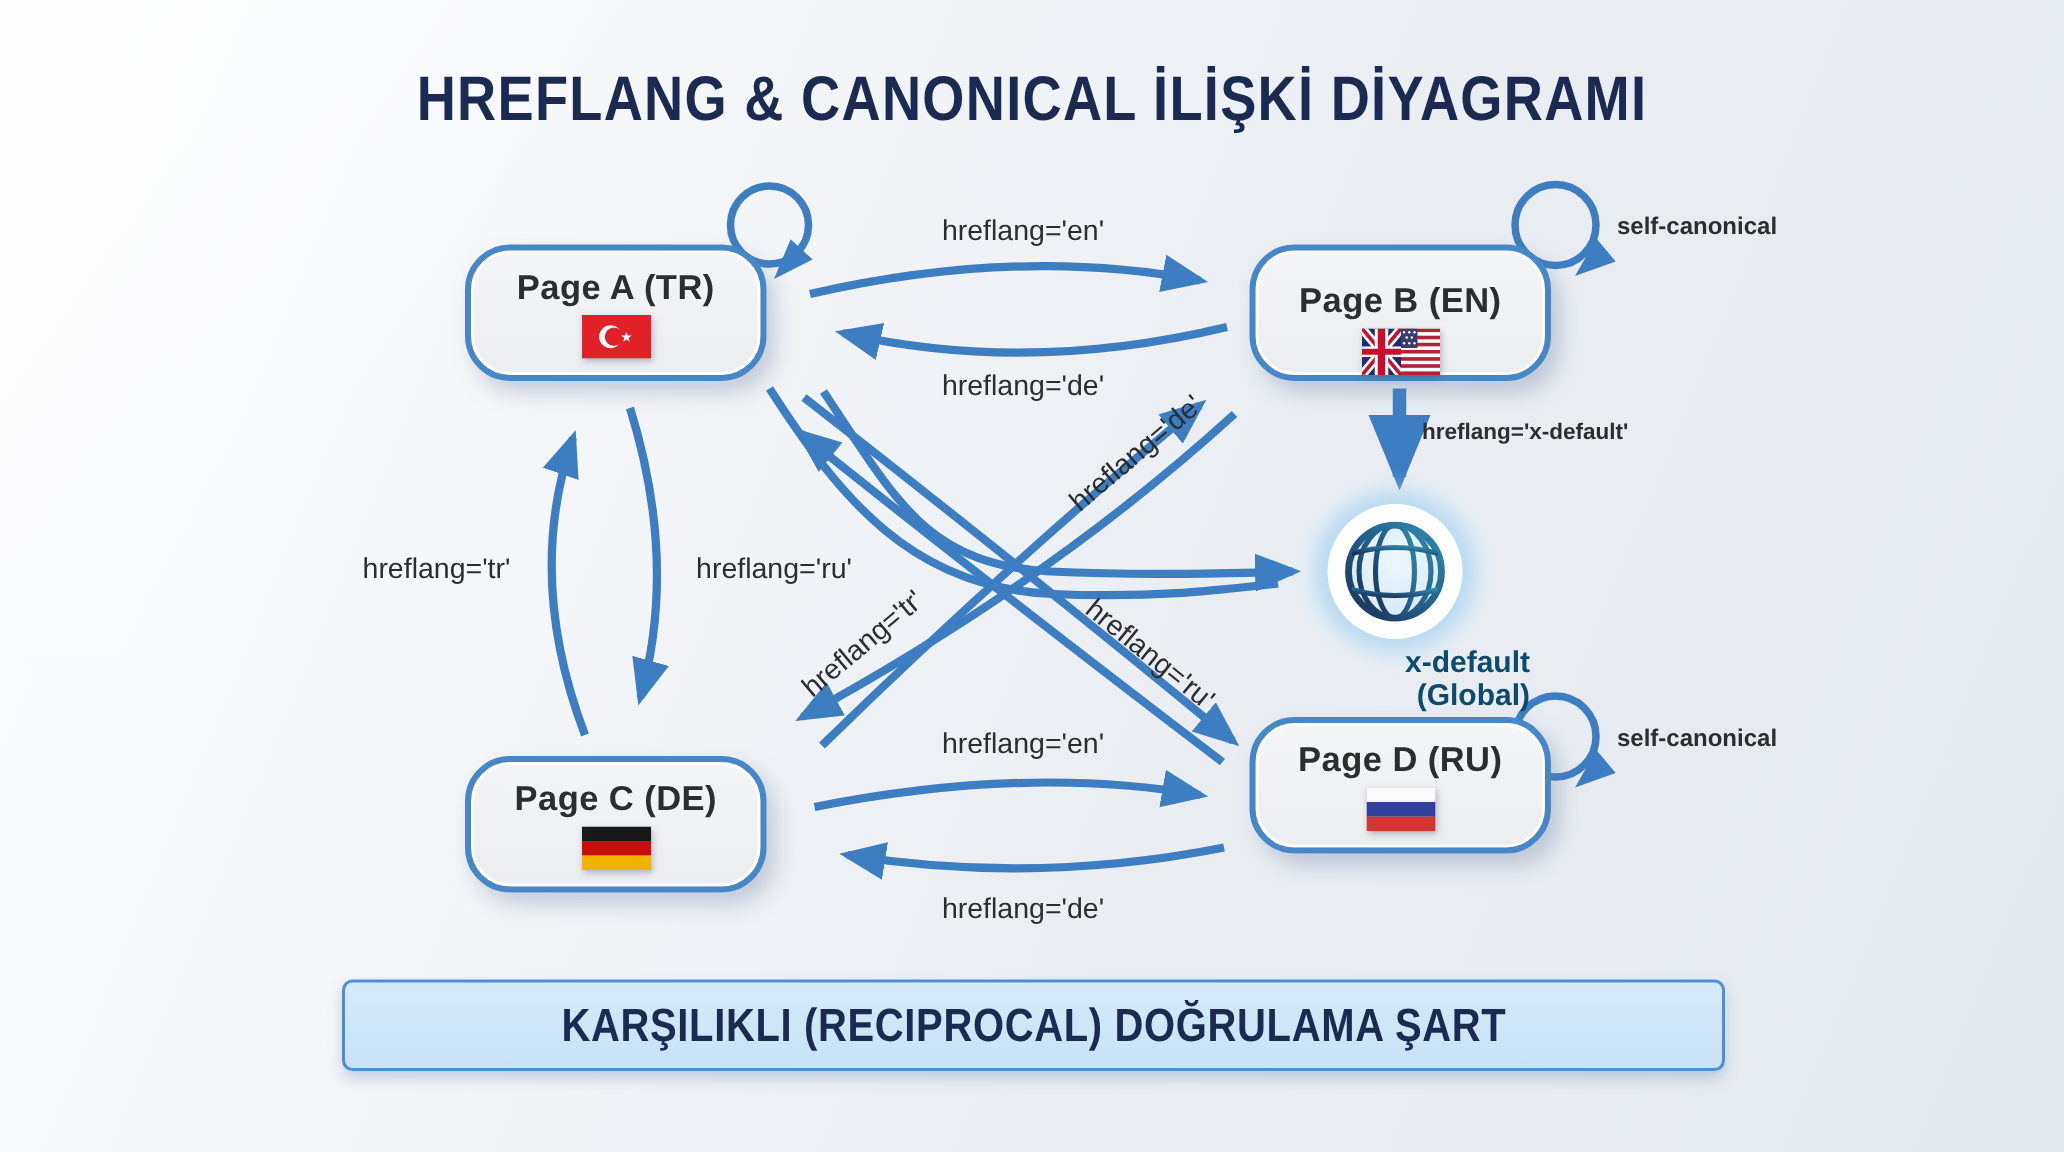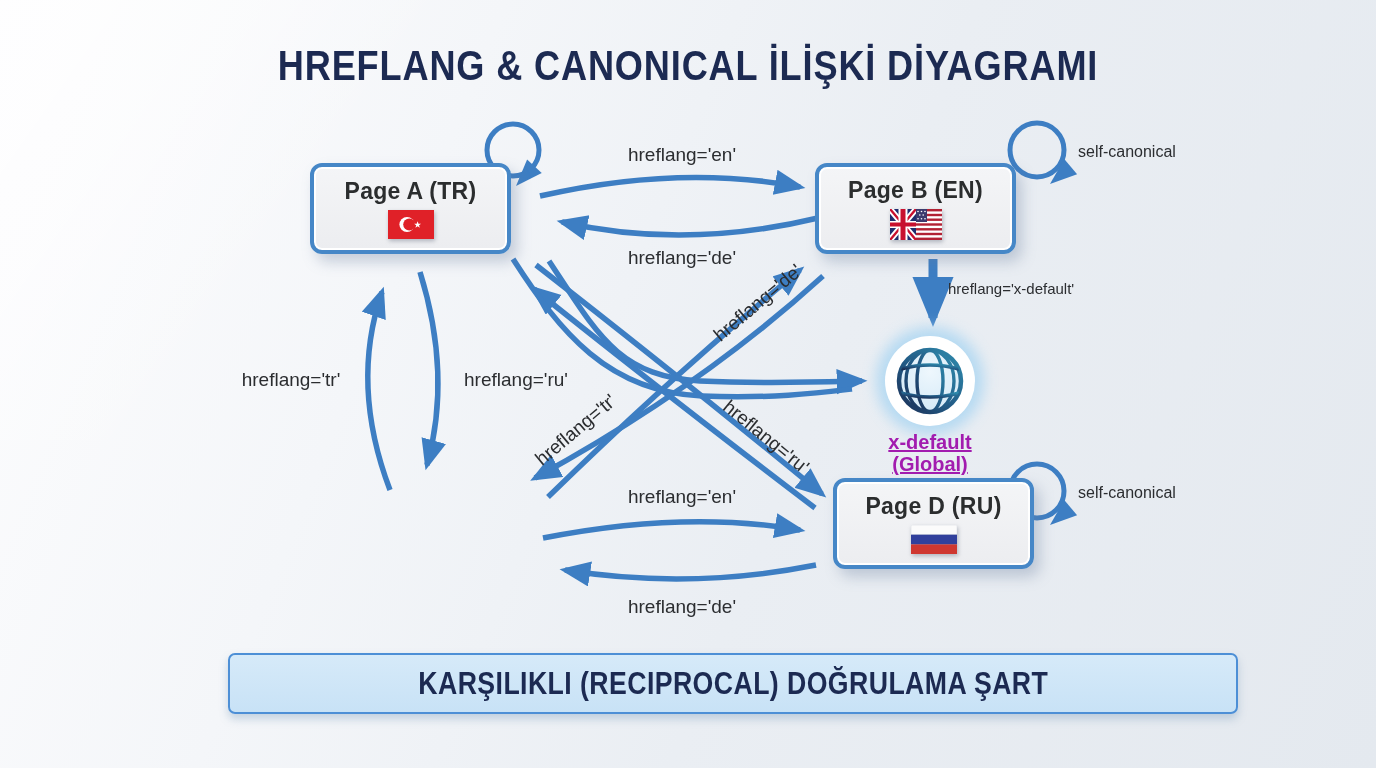--- a/index.html
+++ b/index.html
@@ -17,48 +17,48 @@
   }
   .title {
     position: absolute; left: 0; right: 0; top: 42px; text-align: center;
     font-size: 42px; font-weight: 800; color: #1c2a52;
     transform: scaleX(0.86); letter-spacing: 1px;
   }
   svg.arrows { position: absolute; left: 0; top: 0; z-index: 1; }
   .node {
     position: absolute; width: 201px; height: 91px; z-index: 2;
     background: linear-gradient(180deg, #f4f5f7 0%, #ecedf0 100%);
-    border: 4px solid #4687c7; border-radius: 12px;
+    border: 4px solid #4687c7; border-radius: 30px;
     box-shadow: 0 0 0 2px #ffffff inset, 6px 8px 14px rgba(110,130,160,0.35);
     display: flex; flex-direction: column; align-items: center; justify-content: center; gap: 5px;
   }
   .node-label { font-size: 23px; font-weight: 600; color: #2b2d2e; letter-spacing: 0.3px; }
   .flag { display: block; filter: drop-shadow(1px 2px 2px rgba(80,90,110,0.4)); line-height: 0; }
   .node-a { left: 310px; top: 163px; }
-  .node-b { left: 815px; top: 163px; }
+  .node-b { left: 833px; top: 163px; justify-content: flex-end; }
   .node-c { left: 310px; top: 504px; }
   .node-d { left: 833px; top: 478px; }
   .edge-label {
     position: absolute; z-index: 3; font-size: 19px; font-weight: 500;
     color: #2b2d30; white-space: nowrap; transform: translate(-50%, -50%);
   }
   .edge-label.rot-up   { transform: translate(-50%,-50%) rotate(-40deg); }
   .edge-label.rot-down { transform: translate(-50%,-50%) rotate(39deg); }
   .side-label {
-    position: absolute; z-index: 3; font-size: 16px; font-weight: 400;
+    position: absolute; z-index: 3; font-size: 16px; font-weight: 700;
     color: #2b2d30; white-space: nowrap; transform: translateY(-50%);
   }
   .xd-label { font-size: 15px; }
   .globe-wrap { position: absolute; left: 930px; top: 381px; z-index: 2; }
   .globe-caption {
-    position: absolute; left: -90px; top: 50px; width: 180px; text-align: center;
-    font-size: 20px; font-weight: 700; color: #a21caf; line-height: 1.1; z-index: 3; text-decoration: underline;
+    position: absolute; left: -90px; top: 50px; width: 180px; text-align: right;
+    font-size: 20px; font-weight: 700; color: #0c4a6e; line-height: 1.1; z-index: 3;
   }
   .banner {
-    position: absolute; left: 228px; top: 653px; width: 1010px; height: 61px; z-index: 2;
+    position: absolute; left: 228px; top: 653px; width: 922px; height: 61px; z-index: 2;
     background: linear-gradient(180deg, #d6eaf9 0%, #c8e2f6 100%);
     border: 2px solid #4d8fd6; border-radius: 7px;
     box-shadow: 0 5px 9px rgba(110,145,180,0.35);
     display: flex; align-items: center; justify-content: center;
   }
   .banner-text {
     font-size: 31px; font-weight: 800; color: #1c2a52;
     transform: scaleX(0.86); letter-spacing: 0.5px; white-space: nowrap;
   }
 </style>
@@ -180,20 +180,30 @@
           <circle cx="29.8" cy="6" r="0.8"></circle>
             <circle cx="33.2" cy="6" r="0.8"></circle>
           <circle cx="28" cy="9.8" r="0.8"></circle>
             <circle cx="31.5" cy="9.8" r="0.8"></circle>
             <circle cx="35" cy="9.8" r="0.8"></circle>
         </g>
       </svg>
     </span>
   </div>
 
+  <div class="node node-c">
+    <span class="node-label">Page C (DE)</span>
+    <span class="flag">
+      <svg width="46" height="29" viewBox="0 0 46 29">
+        <rect y="0" width="46" height="9.7" fill="#191919"></rect>
+        <rect y="9.7" width="46" height="9.7" fill="#c70d0d"></rect>
+        <rect y="19.4" width="46" height="9.6" fill="#f0b400"></rect>
+      </svg>
+    </span>
+  </div>
 
   <div class="node node-d">
     <span class="node-label">Page D (RU)</span>
     <span class="flag">
       <svg width="46" height="29" viewBox="0 0 46 29">
         <rect y="0" width="46" height="9.7" fill="#fbfbfb" stroke="#d9dde3" stroke-width="0.6"></rect>
         <rect y="9.7" width="46" height="9.7" fill="#31409c"></rect>
         <rect y="19.4" width="46" height="9.6" fill="#cf3730"></rect>
       </svg>
     </span>

